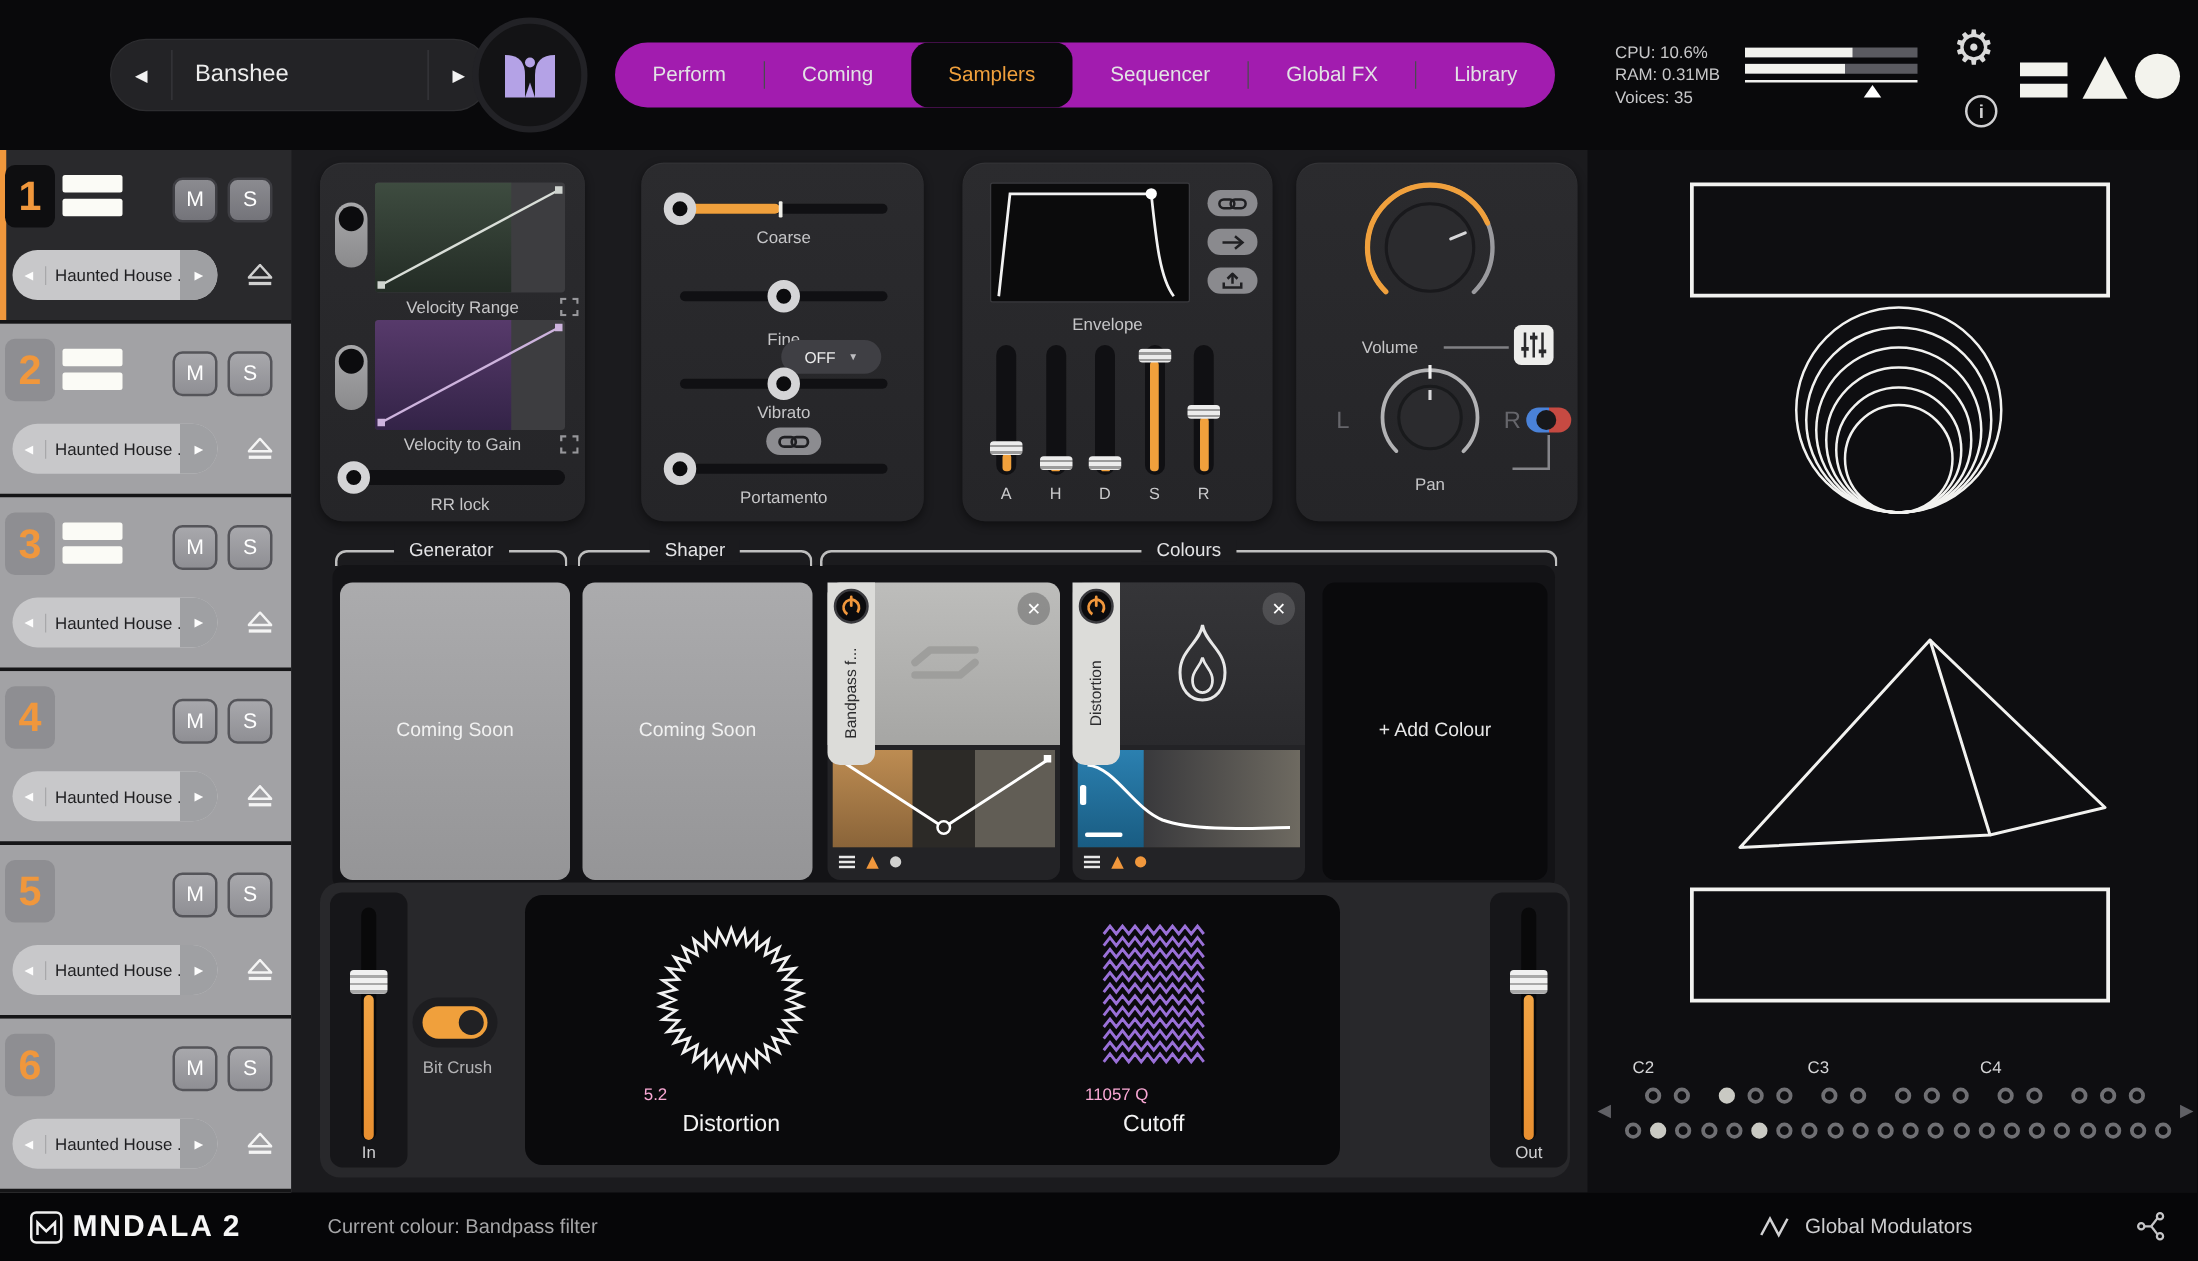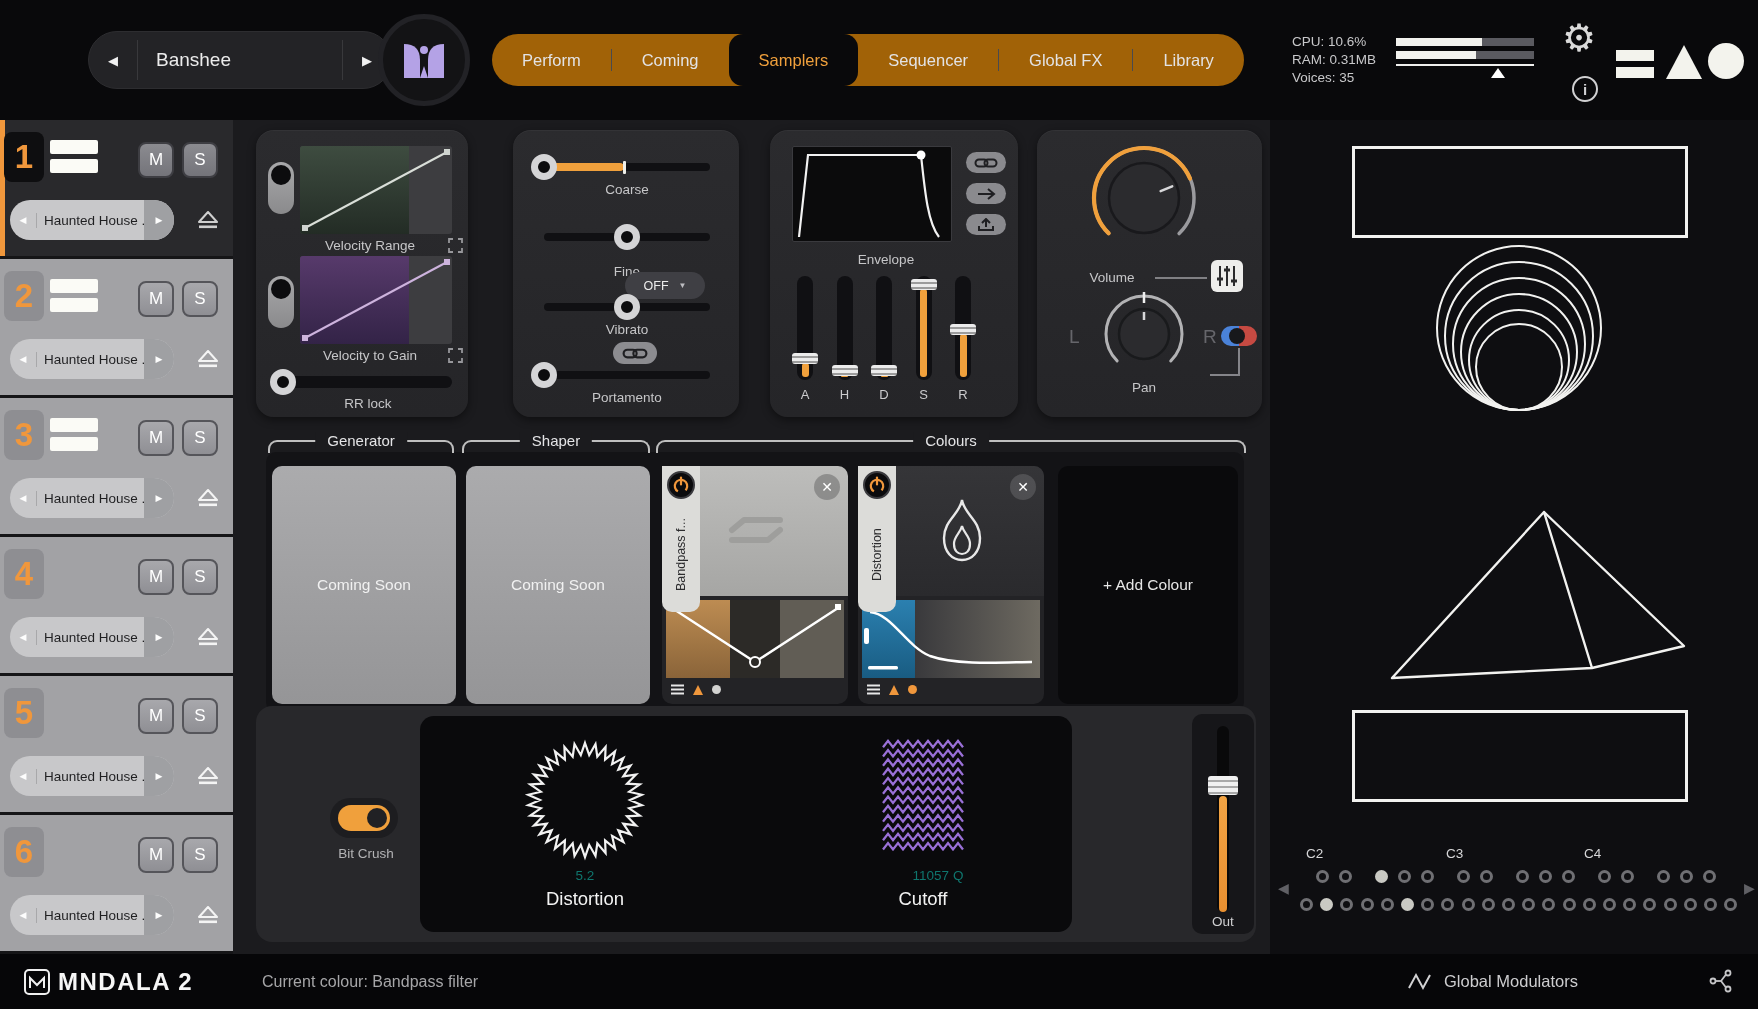--- a/index.html
+++ b/index.html
@@ -10,21 +10,21 @@
   
   .topbar { position:absolute; left:0; top:0; width:1758px; height:120px; background:#09090b; }
   .preset-pill { position:absolute; left:88px; top:31px; width:304px; height:58px; border-radius:29px;
     background:#232326; border:1px solid #2d2d30; display:flex; align-items:center; }
   .pp-arr { width:48px; text-align:center; color:#f2f2f2; font-size:13px; cursor:default; }
   .pp-div { width:1px; height:40px; background:#39393c; }
   .pp-text { flex:1; color:#ececec; font-size:19px; padding-left:18px; }
   .save-btn { position:absolute; left:404px; top:46px; }
   .logo-circle { position:absolute; left:378px; top:14px; width:92px; height:92px; border-radius:50%;
     background:#131315; border:5px solid #222226; display:flex; align-items:center; justify-content:center; }
-  .tab-bar { position:absolute; left:492px; top:34px; height:52px; border-radius:26px; background:#a16207;
+  .tab-bar { position:absolute; left:492px; top:34px; height:52px; border-radius:26px; background:#a21caf;
     display:inline-flex; align-items:stretch; overflow:hidden; }
   .tab { padding:0 30px; line-height:52px; font-size:16.5px; color:#e3e3e5; white-space:nowrap; }
   .tab.active { background:#09090b; color:#f0a03c; border-radius:14px; }
   .tab-sep { width:1px; height:22px; background:#4a4a4f; align-self:center; }
   .stats { position:absolute; left:1292px; top:33px; font-size:13.5px; color:#c8c8ca; line-height:18px; }
   .meters { position:absolute; left:1396px; top:38px; width:138px; }
   .mbar { width:138px; height:8px; background:#5a5a60; margin-bottom:5px; position:relative; overflow:hidden; }
   .mfill { height:100%; background:#f2f2ee; }
   .mline { width:138px; height:2px; background:#f0f0ee; margin-top:3px; }
   .mtri { position:relative; left:100px; top:2px; width:0; height:0;
@@ -159,21 +159,21 @@
   .ffill { position:absolute; left:27px; top:82px; width:8px; height:116px; border-radius:4px;
     background:linear-gradient(180deg,#f2a444,#e88f30); }
   .fhandle { position:absolute; left:16px; top:62px; width:30px; height:19px; border-radius:3px;
     background:repeating-linear-gradient(180deg,#f0f0f0 0 4px,#a8a8a8 4px 6px); }
   .flabel { position:absolute; bottom:5px; width:100%; text-align:center; font-size:13.5px; color:#cfcfd1; }
   .bc-outer { position:absolute; left:74px; top:92px; width:68px; height:40px; border-radius:20px; background:#1d1d20; }
   .bc-pill { position:absolute; left:8px; top:7px; width:52px; height:26px; border-radius:13px; background:#f0a03c; }
   .bc-knob { position:absolute; left:29px; top:3px; width:20px; height:20px; border-radius:50%; background:#212124; }
   .bc-label { position:absolute; left:40px; top:140px; width:140px; text-align:center; font-size:13.5px; color:#b4b4b6; }
   .fxpanel { position:absolute; left:164px; top:10px; width:652px; height:216px; background:#0a0a0c; border-radius:14px; }
-  .fxval { position:absolute; top:152px; width:140px; text-align:center; font-size:13.5px; color:#0f766e; }
+  .fxval { position:absolute; top:152px; width:140px; font-size:13.5px; color:#f9a8d4; }
   .fxlab { position:absolute; top:172px; width:140px; text-align:center; font-size:18.5px; color:#f3f3f3; }
 
   
   .wrect { position:absolute; border:3px solid #f2f2f0; }
   .oct { position:absolute; top:726px; font-size:13.5px; color:#d6d6d8; }
   .kdots { position:absolute; left:0; top:750px; width:488px; height:48px; }
   .kdot { position:absolute; width:13px; height:13px; border-radius:50%; border:3.5px solid #6f6f73; background:transparent; }
   .kdot.fill { background:#c9c9c3; border-color:#c9c9c3; }
   .karr { position:absolute; top:760px; font-size:14px; color:#606065; }
 
@@ -628,20 +628,26 @@
     <span>Generator</span>
   </div>
   <div class="bracket" style="left:462px; width:188px;">
     <span>Shaper</span>
   </div>
   <div class="bracket" style="left:656px; width:590px;">
     <span>Colours</span>
   </div>
 
   <div class="fxstrip">
+    <div class="fader-panel" style="left:8px;">
+      <div class="ftrack"></div>
+      <div class="ffill"></div>
+      <div class="fhandle"></div>
+      <div class="flabel">In</div>
+    </div>
     <div class="bc-outer">
       <div class="bc-pill" id="bcpill">
           <div class="bc-knob"></div>
         </div>
     </div>
     <div class="bc-label">Bit Crush</div>
     <div class="fxpanel">
       <svg id="distortion-star" width="140" height="140" style="position:absolute; left:95px; top:14px;" viewBox="0 0 140 140">
         <path id="starpath" fill="none" stroke="#f2f2f2" stroke-width="2.2" d="M70.0,13.0L74.2,25.2L80.5,14.0L82.3,26.7L90.6,16.8L90.1,29.7L100.0,21.5L97.1,34.1L108.4,27.9L103.3,39.7L115.5,35.6L108.3,46.3L121.0,44.6L112.0,53.7L124.8,54.4L114.2,61.7L126.8,64.7L115.0,70.0L126.8,75.3L114.2,78.3L124.8,85.6L112.0,86.3L121.0,95.4L108.3,93.7L115.5,104.4L103.3,100.3L108.4,112.1L97.1,105.9L100.0,118.5L90.1,110.3L90.6,123.2L82.3,113.3L80.5,126.0L74.2,114.8L70.0,127.0L65.8,114.8L59.5,126.0L57.7,113.3L49.4,123.2L49.9,110.3L40.0,118.5L42.9,105.9L31.6,112.1L36.7,100.3L24.5,104.4L31.7,93.7L19.0,95.4L28.0,86.3L15.2,85.6L25.8,78.3L13.2,75.3L25.0,70.0L13.2,64.7L25.8,61.7L15.2,54.4L28.0,53.7L19.0,44.6L31.7,46.3L24.5,35.6L36.7,39.7L31.6,27.9L42.9,34.1L40.0,21.5L49.9,29.7L49.4,16.8L57.7,26.7L59.5,14.0L65.8,25.2Z"></path>
       </svg>

